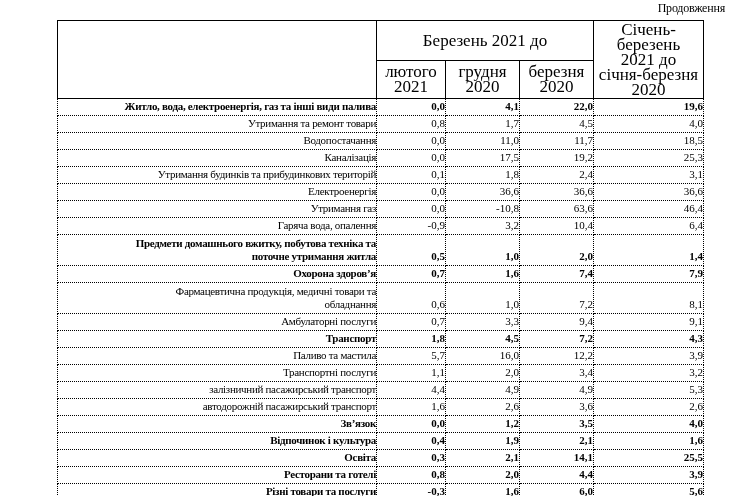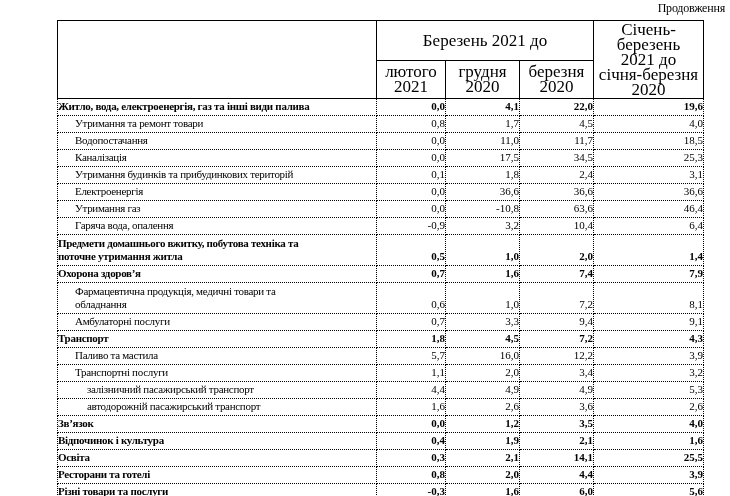--- a/index.html
+++ b/index.html
@@ -44,21 +44,21 @@
   table.stat tbody td {
     border: 1px dotted #000000;
     vertical-align: bottom;
     padding: 0 0 2px 0;
     line-height: 13px;
   }
   table.stat tbody tr.single { height: 17px; }
   table.stat tbody tr.double { height: 31px; }
   table.stat tbody tr.bold { font-weight: bold; }
   td.label {
-    text-align: left;
+    text-align: right;
     white-space: pre-line;
     letter-spacing: -0.3px;
     padding-left: 9px;
     padding-right: 2px;
   }
   td.label.ind1 { padding-left: 17px; }
   td.label.ind2 { padding-left: 29px; }
   td.num {
     text-align: right;
     padding-right: 16px;
@@ -116,21 +116,21 @@
           <td class="label ind1">Водопостачання</td>
           <td class="num">0,0</td>
           <td class="num">11,0</td>
           <td class="num">11,7</td>
           <td class="num">18,5</td>
         </tr>
         <tr class="single">
           <td class="label ind1">Каналізація</td>
           <td class="num">0,0</td>
           <td class="num">17,5</td>
-          <td class="num">34,5</td>
+          <td class="num">19,2</td>
           <td class="num">25,3</td>
         </tr>
         <tr class="single">
           <td class="label ind1">Утримання будинків та прибудинкових територій</td>
           <td class="num">0,1</td>
           <td class="num">1,8</td>
           <td class="num">2,4</td>
           <td class="num">3,1</td>
         </tr>
         <tr class="single">

